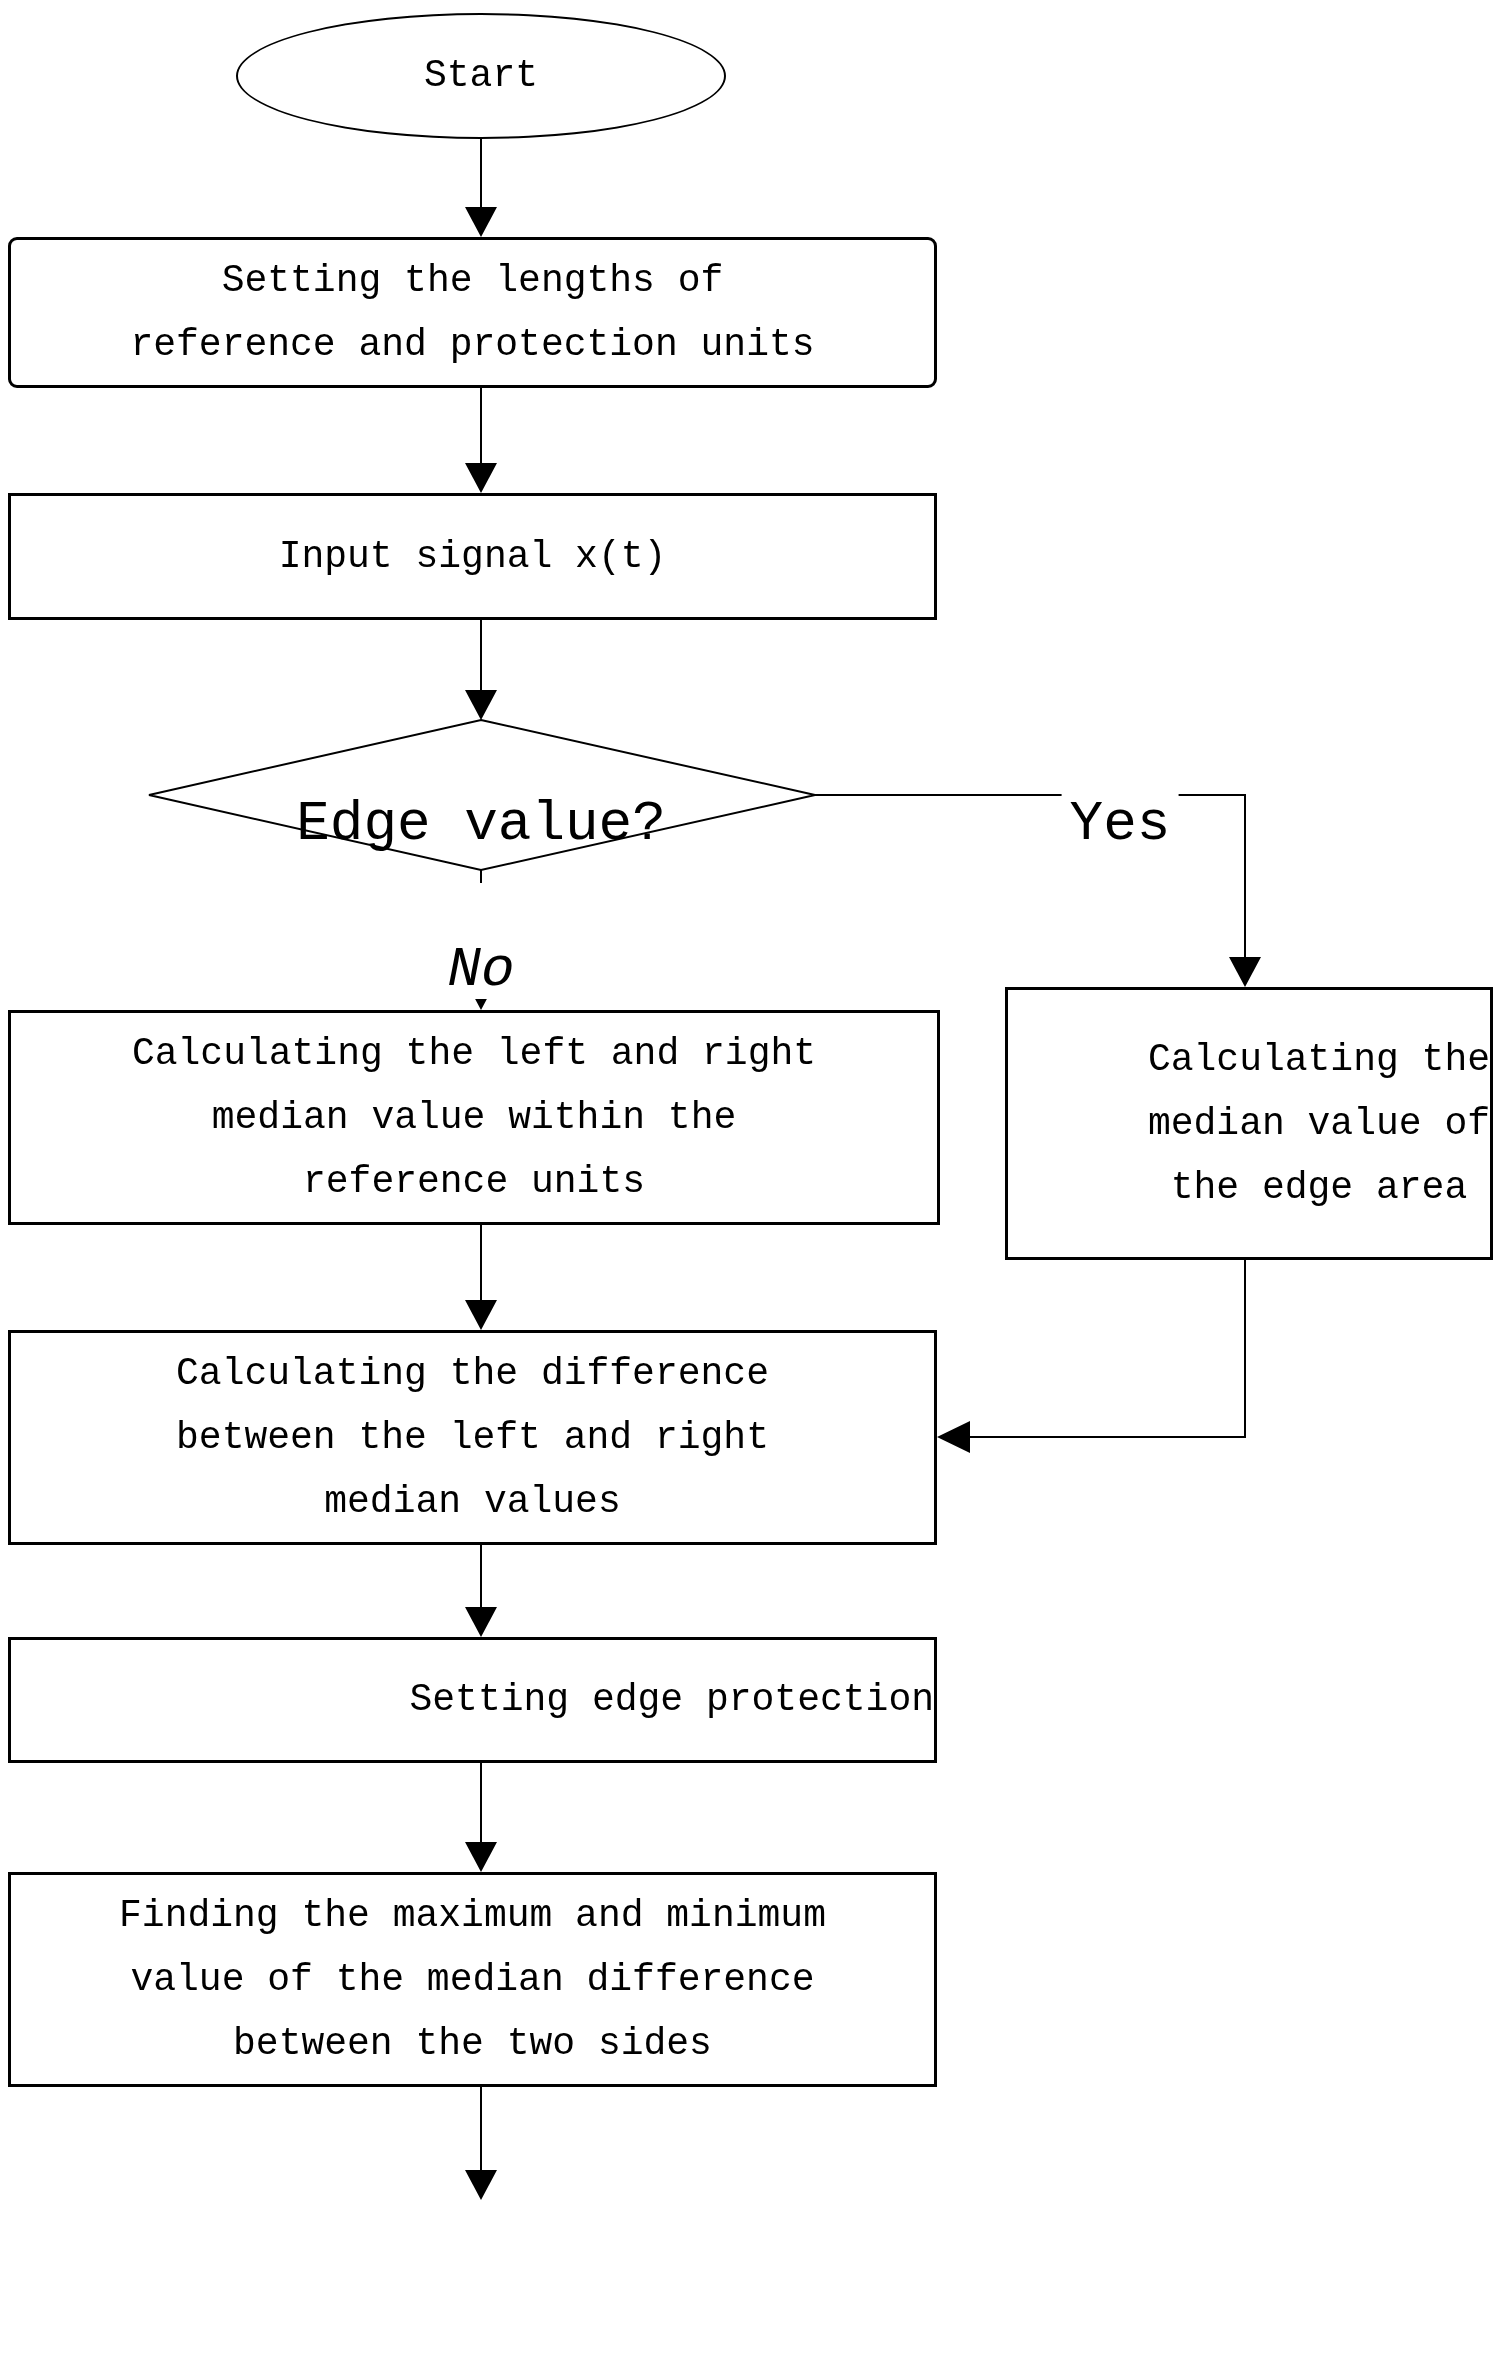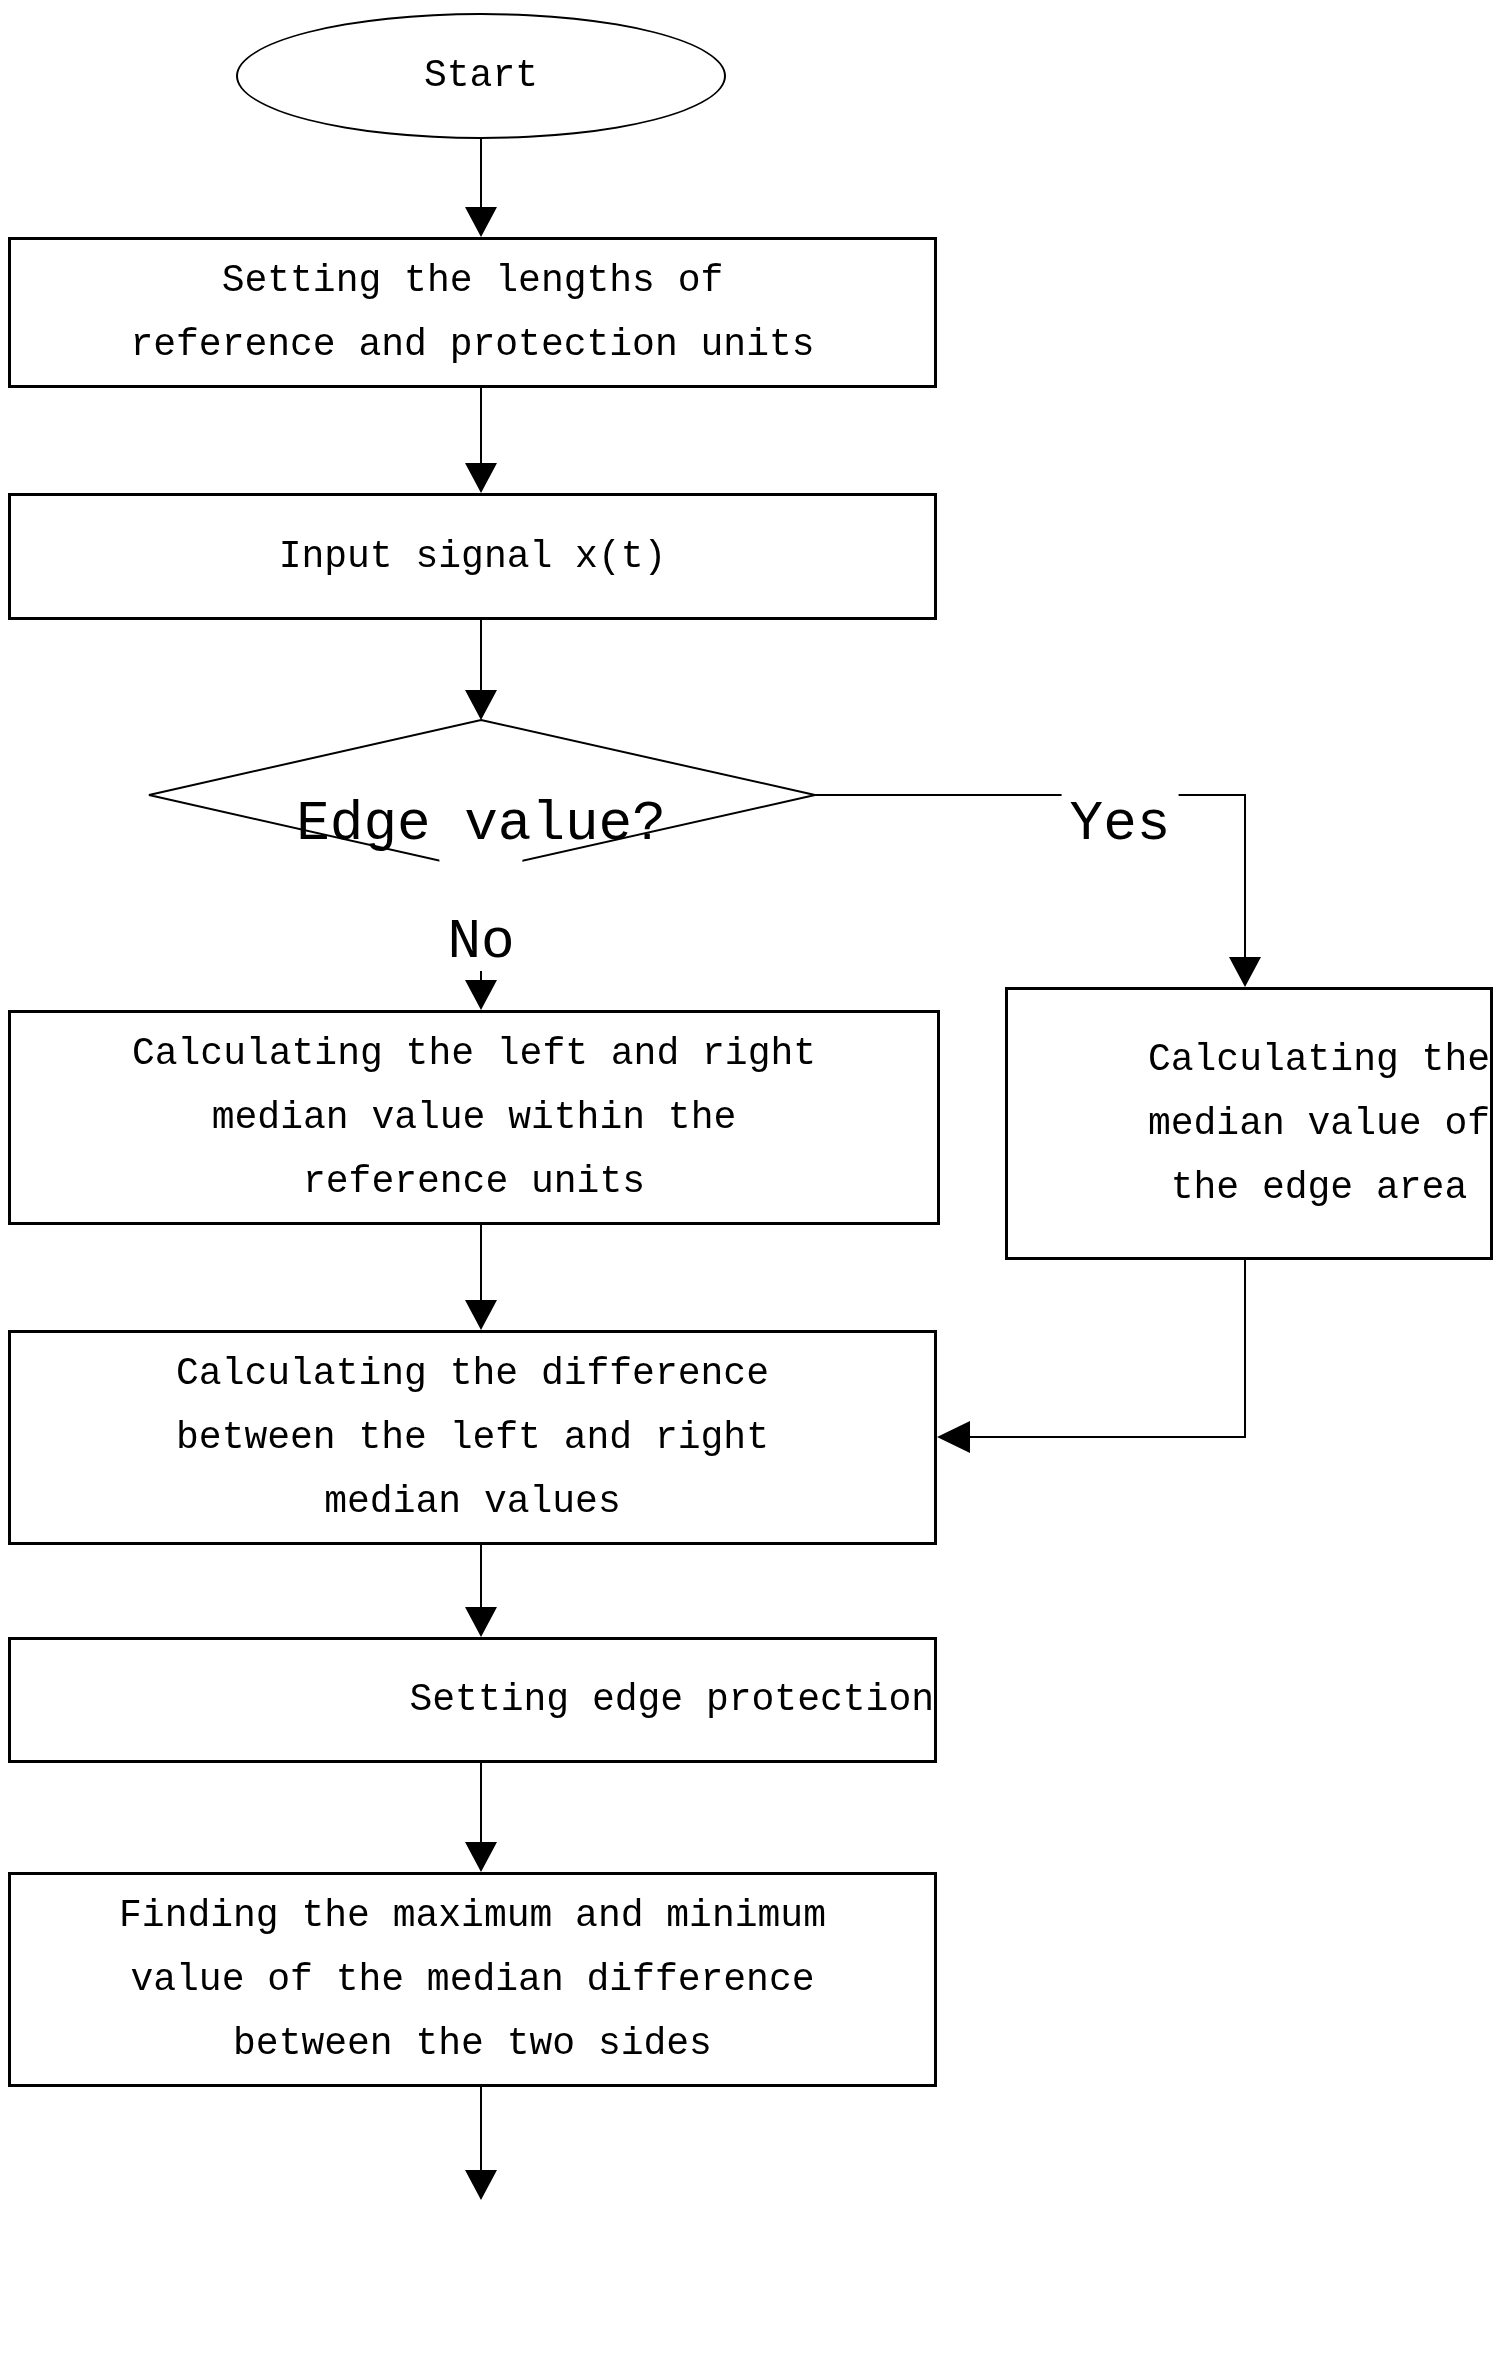--- a/index.html
+++ b/index.html
@@ -64,31 +64,31 @@
     line-height: 58px;
     white-space: pre-line;
     z-index: 2;
   }
   .free-label.on-line {
     background: #ffffff;
     padding: 0 8px;
   }
   
   #node-start            { left: 236px;  top: 13px;   width: 490px; height: 126px; }
-  #node-set-lengths      { left: 8px;    top: 237px;  width: 929px; height: 151px; }
+  #node-set-lengths      { left: 8px;    top: 237px;  width: 929px; height: 151px; border-radius: 9px; }
   #node-input-signal     { left: 8px;    top: 493px;  width: 929px; height: 127px; }
   #node-calc-lr-median   { left: 8px;    top: 1010px; width: 932px; height: 215px; }
   #node-calc-edge-median { left: 1005px; top: 987px;  width: 488px; height: 273px; justify-content: flex-end; }
   #node-calc-difference  { left: 8px;    top: 1330px; width: 929px; height: 215px; }
   #node-set-protection   { left: 8px;    top: 1637px; width: 929px; height: 126px; justify-content: flex-end; }
   #node-find-max-min     { left: 8px;    top: 1872px; width: 929px; height: 215px; }
   #node-endpoint         { left: 8px;    top: 2200px; width: 929px; height: 156px; }
   #label-edge-value      { left: 481px;  top: 795px; }
   #label-yes             { left: 1120px; top: 795px; }
-  #label-no              { left: 481px;  top: 913px; }
+  #label-no              { left: 481px;  top: 941px; font-style: italic; }
 </style>
 </head>
 <body>
 
 <div id="canvas">
 
   <svg id="connector-layer" viewBox="0 0 1506 2366" xmlns="http://www.w3.org/2000/svg">
     <g>
       <line x1="481" y1="139" x2="481" y2="210"></line>
       <polygon class="arrowhead" points="465,207 497,207 481,237"></polygon>

